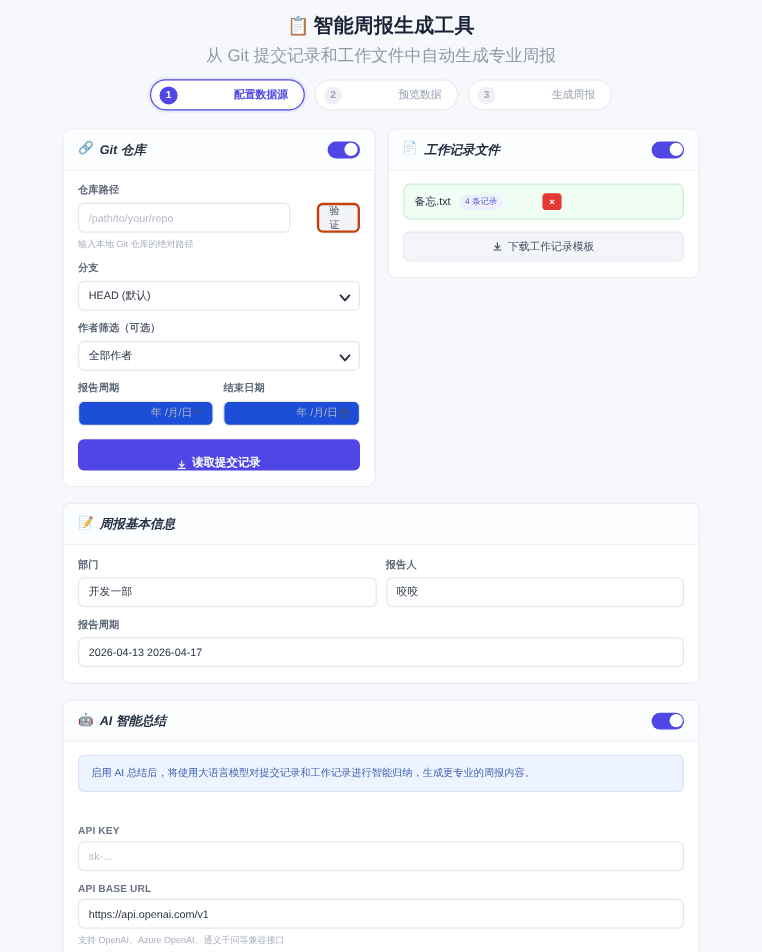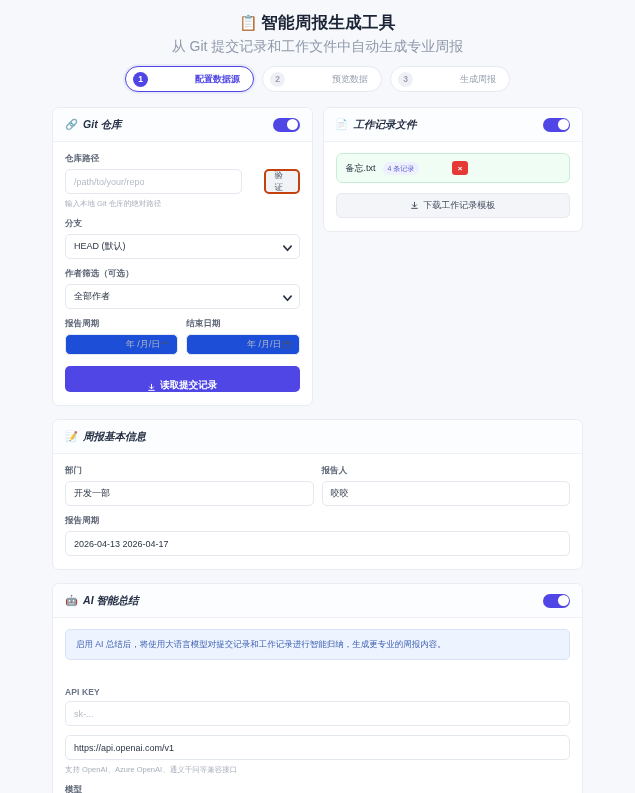--- a/index.html
+++ b/index.html
@@ -347,20 +347,21 @@
       </div>
       <div class="card-body">
         <div class="info-note">启用 AI 总结后，将使用大语言模型对提交记录和工作记录进行智能归纳，生成更专业的周报内容。</div>
 
         <div class="field">
           <span class="label caps">API KEY</span>
           <div class="input placeholder">sk-...</div>
         </div>
 
         <div class="field">
+          <span class="label caps">API BASE URL</span>
           <div class="input">https://api.openai.com/v1</div>
           <div class="hint">支持 OpenAI、Azure OpenAI、通义千问等兼容接口</div>
         </div>
 
         <div class="field">
           <span class="label">模型</span>
 
         </div>
       </div>
     </div>

